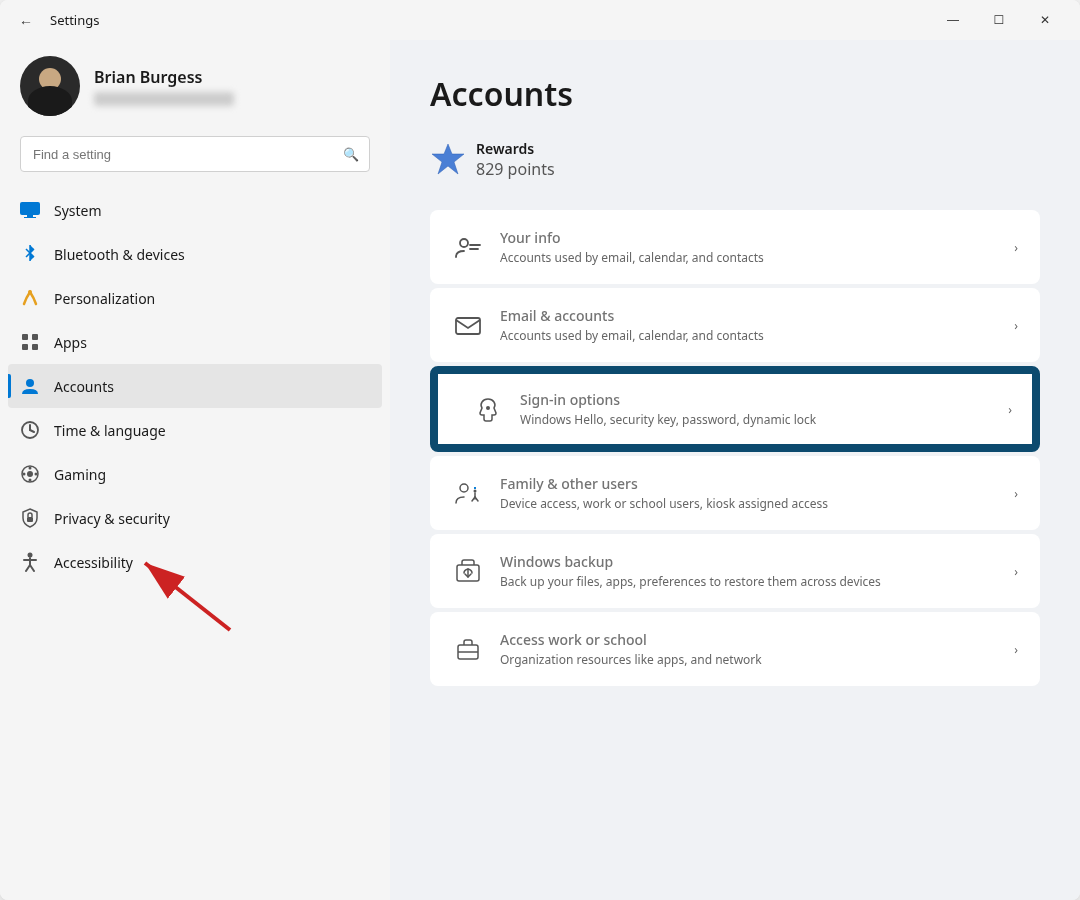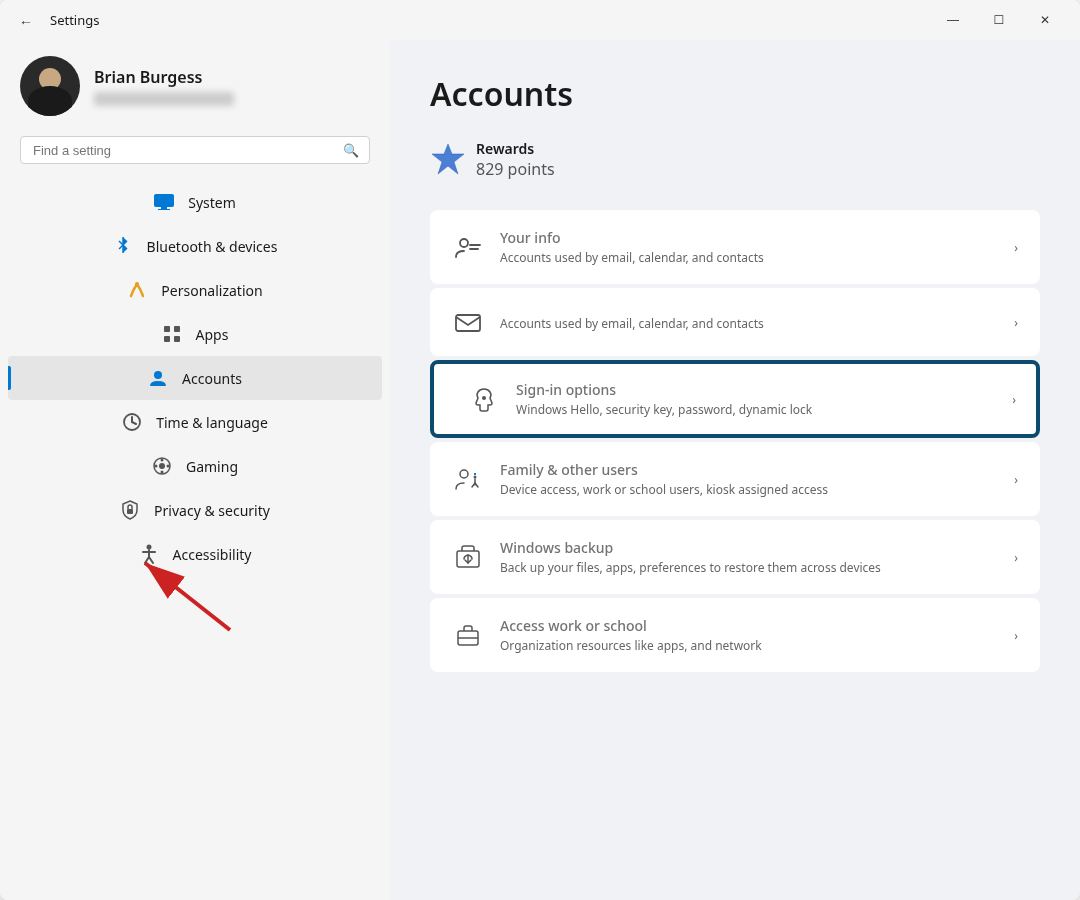--- a/index.html
+++ b/index.html
@@ -140,21 +140,21 @@
       border-radius: 3px;
       margin-top: 4px;
       filter: blur(3px);
     }
     .search-box {
       margin: 0 20px 16px 20px;
       position: relative;
     }
     .search-input {
       width: 100%;
-      height: 28px;
+      height: 36px;
       border: 1px solid #d0d0d0;
       border-radius: 4px;
       padding: 0 36px 0 12px;
       font-size: 13px;
       background: white;
       color: #555;
       outline: none;
     }
     .search-icon-wrap {
       position: absolute;
@@ -166,21 +166,20 @@
     }
     .nav-item {
       display: flex;
       align-items: center;
       gap: 14px;
       padding: 10px 20px;
       cursor: pointer;
       border-radius: 0;
       position: relative;
       min-height: 44px;
-      justify-content: center;
     }
     .nav-item.active {
       background: #e5e5e5;
       border-radius: 4px;
       margin: 0 8px;
       padding: 10px 12px;
     }
     .nav-item.active::before {
       content: '';
       position: absolute;
@@ -257,21 +256,21 @@
       padding: 16px 20px;
       display: flex;
       align-items: center;
       gap: 16px;
       cursor: pointer;
       transition: background 0.1s;
       position: relative;
       border: 2px solid transparent;
     }
     .settings-item.highlighted {
-      border: 4px solid #0c4a6e;
+      border: 8px solid #0c4a6e;
       padding-left: 34px;
     }
     .settings-item-icon {
       width: 32px;
       height: 32px;
       display: flex;
       align-items: center;
       justify-content: center;
       flex-shrink: 0;
       color: #555;
@@ -493,20 +492,21 @@
         </div>
 
         <div class="settings-item">
           <div class="settings-item-icon">
             <svg width="28" height="24" viewBox="0 0 28 24">
               <rect x="2" y="5" width="24" height="16" rx="2" stroke="#555" stroke-width="1.8" fill="none"></rect>
               <polyline points="2,7 14,15 26,7" stroke="#555" stroke-width="1.8" fill="none"></polyline>
             </svg>
           </div>
           <div class="settings-item-text">
+            <div class="settings-item-title">Email &amp; accounts</div>
             <div class="settings-item-desc">Accounts used by email, calendar, and contacts</div>
           </div>
           <span class="settings-item-chevron">›</span>
         </div>
 
         <div class="settings-item highlighted">
           <div class="settings-item-icon">
             <svg width="28" height="28" viewBox="0 0 28 28">
               <path d="M14 4 Q18 4 20 7 Q22 10 20 13 L22 18 Q22 20 20 20 L18 20 L18 24 Q18 26 16 26 L12 26 Q10 26 10 24 L10 20 L8 20 Q6 20 6 18 L8 13 Q6 10 8 7 Q10 4 14 4Z" stroke="#555" stroke-width="1.5" fill="none"></path>
               <circle cx="14" cy="13" r="2" fill="#555"></circle>

